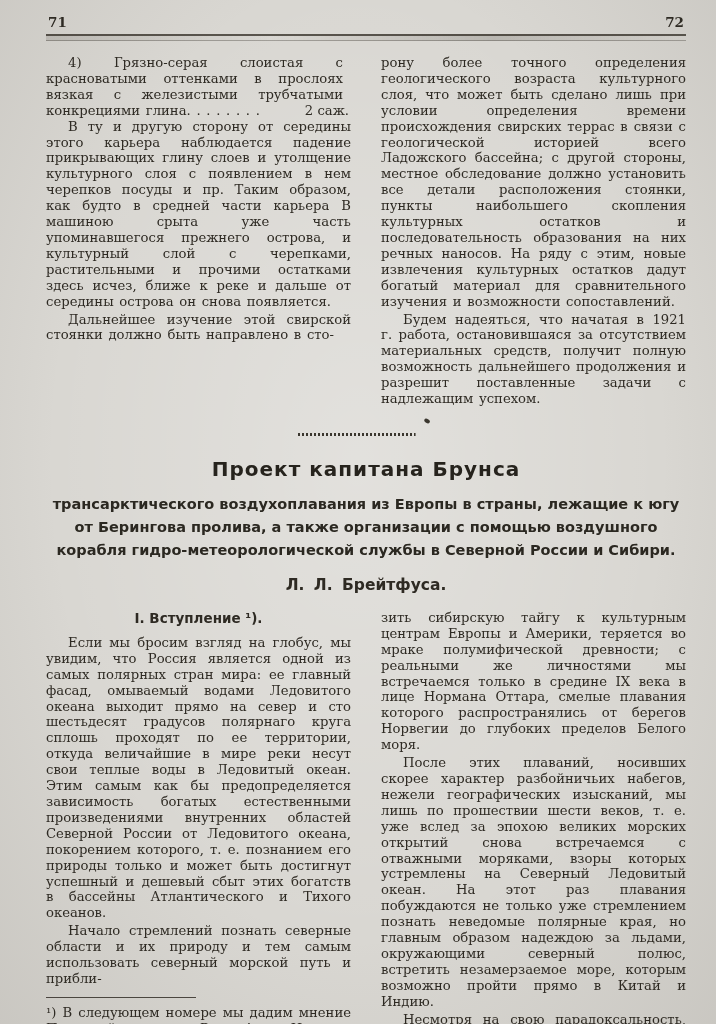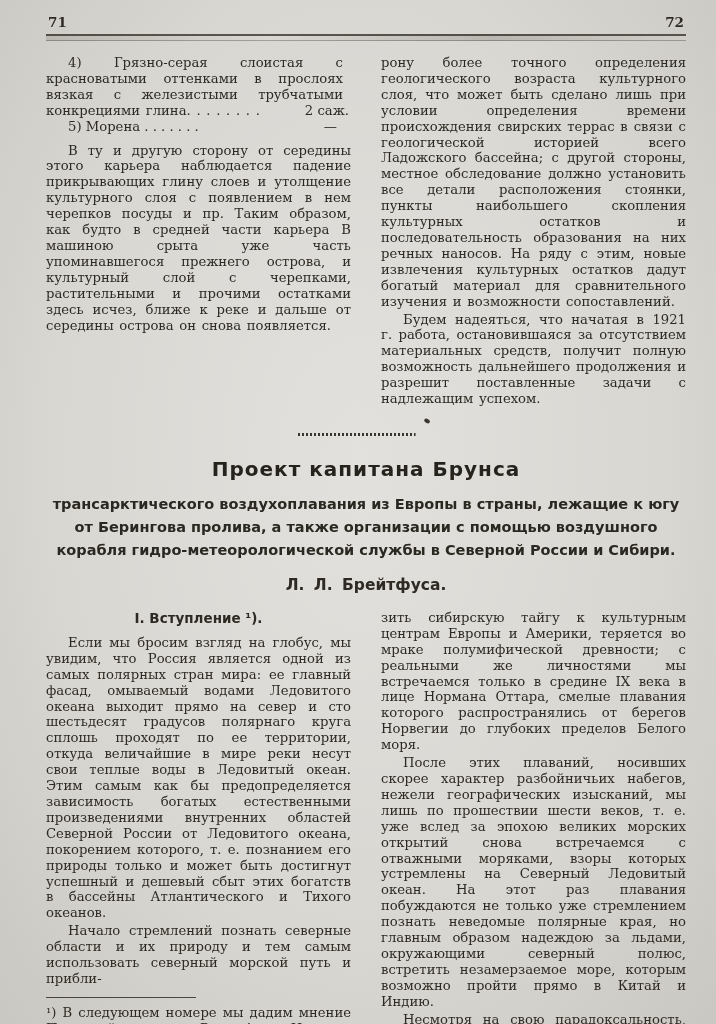--- a/index.html
+++ b/index.html
@@ -123,25 +123,22 @@
     <span>72</span>
   </div>
   <div class="hdr-rule"></div>
 
   <div class="twocol">
     <div class="col">
       <div class="list-item">
         <p class="li4-text">4) Грязно-серая слоистая с красноватыми оттенками в прослоях вязкая с железистыми трубчатыми конкрециями глина. . . . . . . .</p>
         <span class="li4-value">2 саж.</span>
       </div>
-      <div class="list-item li5">
-        <span class="li5-text">5) Морена . . . . . . .</span>
-        <span class="li5-value">—</span>
-      </div>
       <p class="ind sp">В ту и другую сторону от середины этого карьера наблюдается падение прикрывающих глину слоев и утолщение культурного слоя с появлением в нем черепков посуды и пр. Таким образом, как будто в средней части карьера В машиною срыта уже часть упоминавшегося прежнего острова, и культурный слой с черепками, растительными и прочими остатками здесь исчез, ближе к реке и дальше от середины острова он снова появляется.</p>
+      <p class="ind">Дальнейшее изучение этой свирской стоянки должно быть направлено в сто-</p>
     </div>
     <div class="col">
       <p class="sp">рону более точного определения геологического возраста культурного слоя, что может быть сделано лишь при условии определения времени происхождения свирских террас в связи с геологической историей всего Ладожского бассейна; с другой стороны, местное обследование должно установить все детали расположения стоянки, пункты наибольшего скопления культурных остатков и последовательность образования на них речных наносов. На ряду с этим, новые извлечения культурных остатков дадут богатый материал для сравнительного изучения и возможности сопоставлений.</p>
       <p class="ind">Будем надеяться, что начатая в 1921 г. работа, остановившаяся за отсутствием материальных средств, получит полную возможность дальнейшего продолжения и разрешит поставленные задачи с надлежащим успехом.</p>
     </div>
   </div>
 
   <div class="ornament-wrap">
     <span class="ink-speck"></span>
     <div class="ornament"></div>

